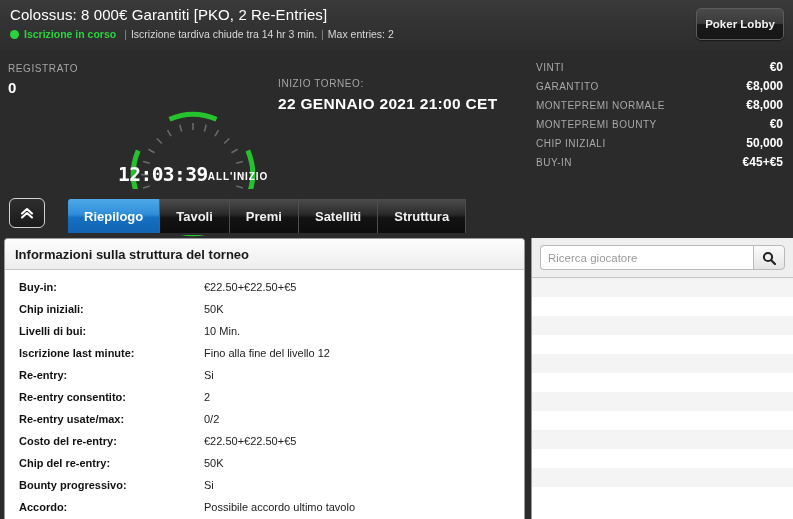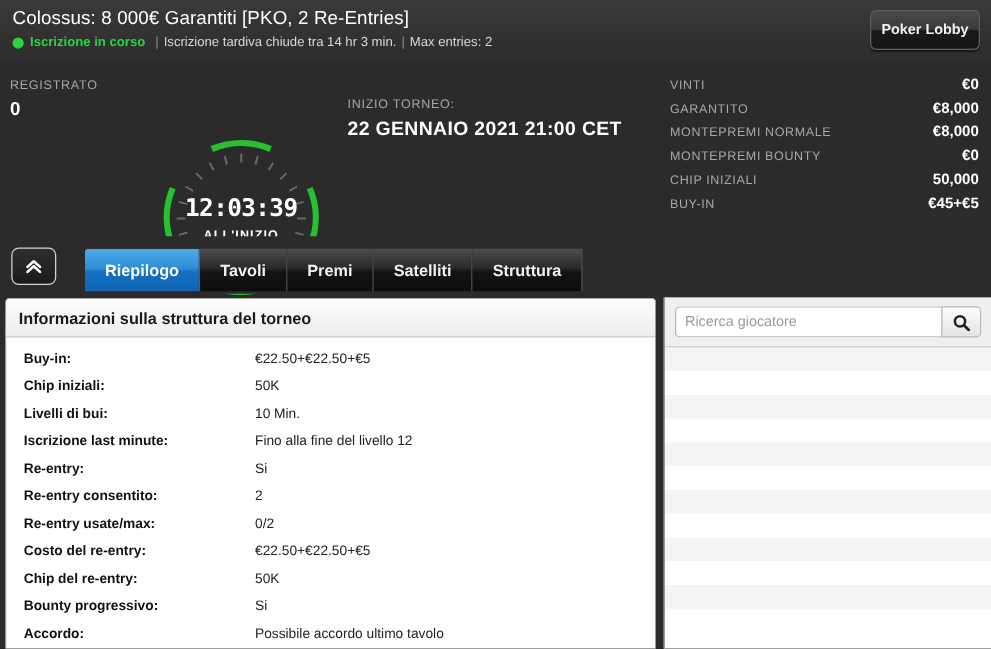--- a/index.html
+++ b/index.html
@@ -118,21 +118,21 @@
     position: absolute;
     left: 126px; top: 57px;
     width: 134px; height: 134px;
   }
   .clock-wrap svg { display: block; }
   .clock-text {
     position: absolute;
     left: 0; top: 0;
     width: 134px; height: 134px;
     display: flex;
-    flex-direction: column;
+    flex-direction: row;
     align-items: center;
     justify-content: center;
   }
   .clock-time {
     font-family: "DejaVu Sans Mono", monospace;
     font-size: 19.5px;
     font-weight: bold;
     color: #ffffff;
     letter-spacing: -0.5px;
   }

